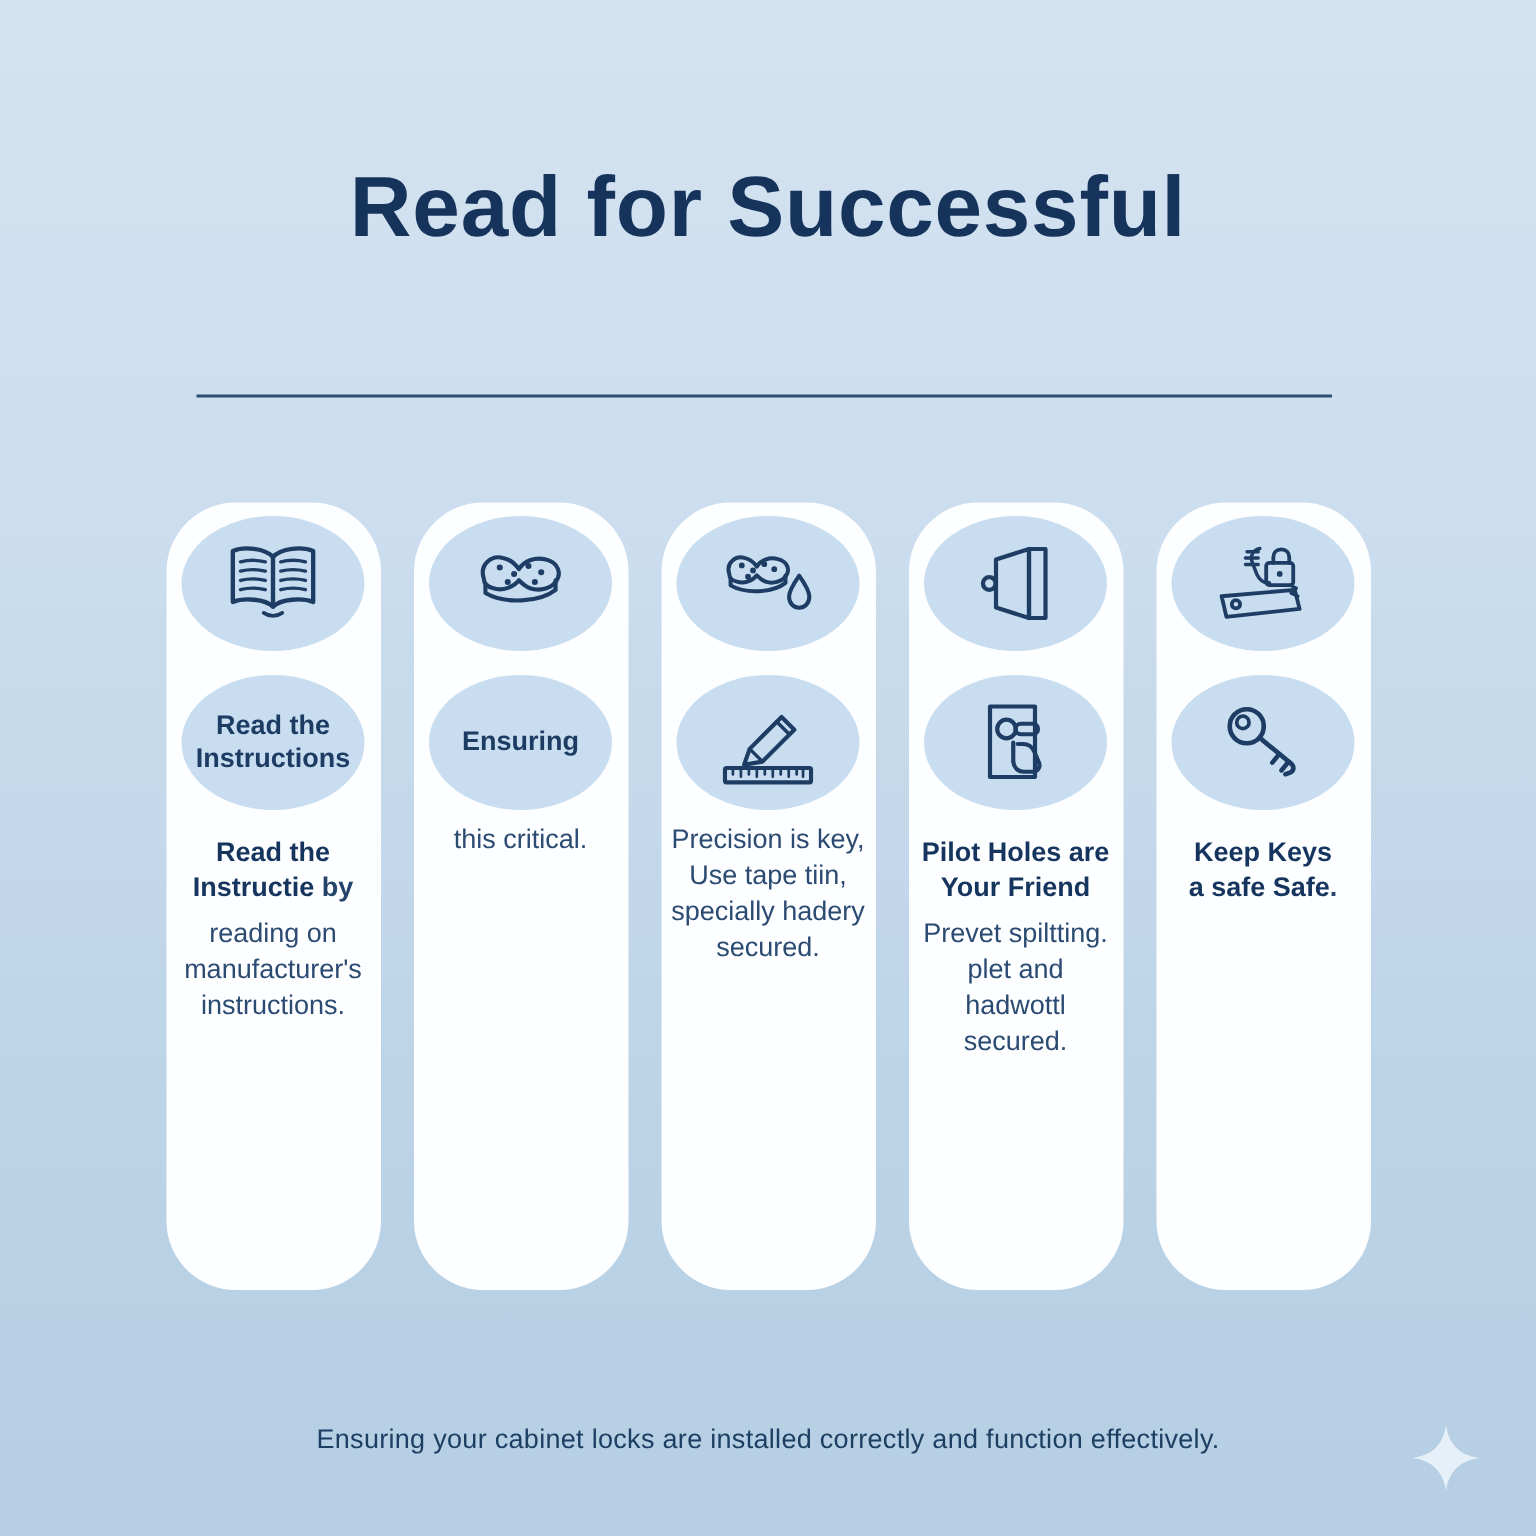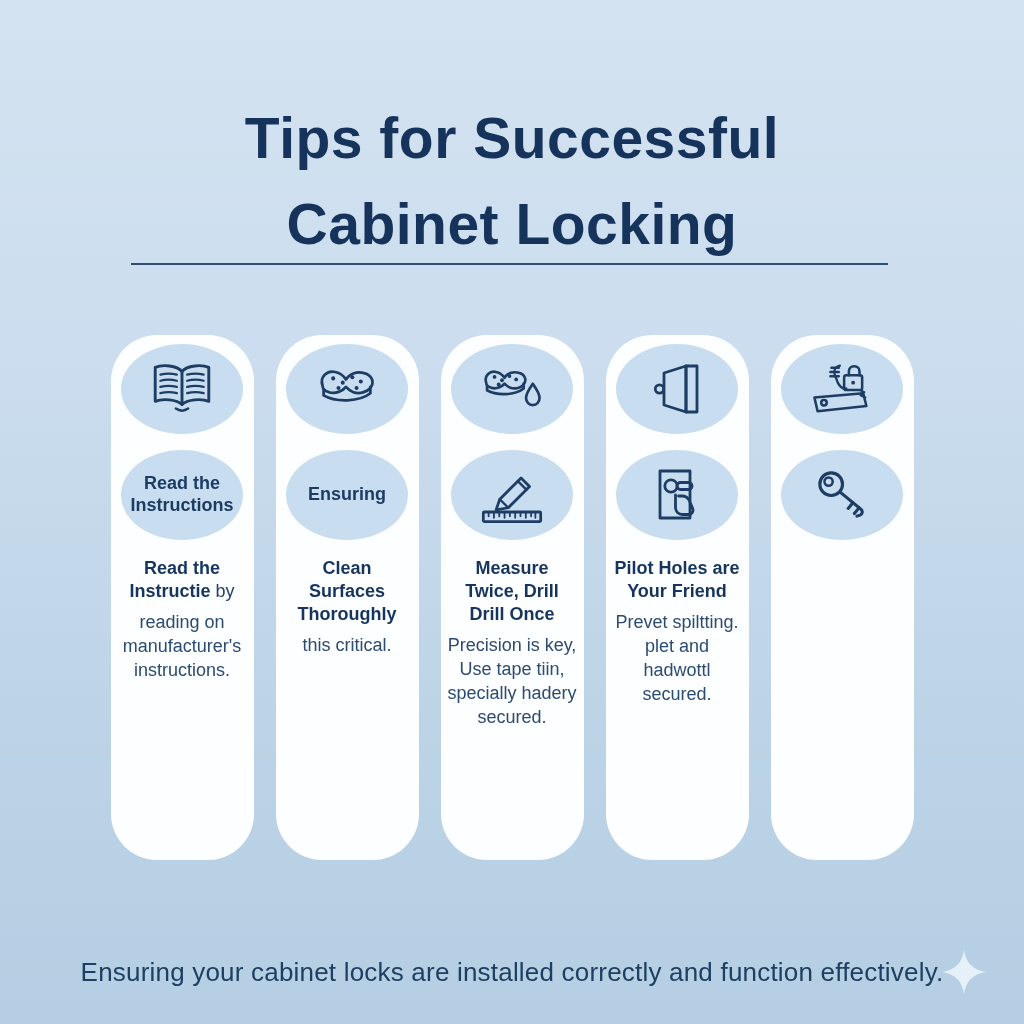--- a/index.html
+++ b/index.html
@@ -72,55 +72,54 @@
   }
   .heading {
     margin: 17px 0 0 0;
     font-size: 18px;
     font-weight: 700;
     color: #16355e;
     text-align: center;
     line-height: 1.28;
     white-space: pre-line;
   }
-  .heading .ht { font-weight: 400; color: #24436b; }
+  .heading .ht { font-weight: 700; color: #24436b; }
   .body {
     margin: 7px 0 0 0;
     font-size: 18px;
     color: #2b4b72;
     text-align: center;
     line-height: 1.34;
     white-space: pre-line;
   }
   .footer-text {
     position: absolute;
     top: 931px; left: 0; right: 0;
     text-align: center;
-    font-size: 26px;
+    font-size: 18px;
     font-weight: 500;
     color: #1d3f63;
     letter-spacing: 0.2px;
   }
   .sparkle {
     position: absolute;
     right: 36px;
     bottom: 28px;
     width: 48px;
     height: 48px;
   }
   .icon { display: block; }
 </style>
 </head>
 <body>
 
 <div class="canvas">
 
   <h1 class="title">
-    <div>Tips for Successful</div>
-    <div>Cabinet Locking</div>
+    <div>Read for Successful</div>
   </h1>
 
   <div class="divider"></div>
 
   <div class="cards">
 
     <article class="card">
       <div class="oval">
         <svg class="icon" width="68" height="56" viewBox="0 0 66 54" fill="none" stroke="#1e3d64" stroke-width="2.8" stroke-linecap="round" stroke-linejoin="round">
           <path d="M33 10 C28 4 14 3 7 6 L7 39 C14 36 28 37 33 42 C38 37 52 36 59 39 L59 6 C52 3 38 4 33 10 Z"></path>
@@ -152,23 +151,20 @@
               <circle cx="37" cy="12" r="1.9"></circle>
             <circle cx="45" cy="16" r="1.9"></circle>
               <circle cx="24" cy="22" r="1.9"></circle>
               <circle cx="41" cy="22" r="1.9"></circle>
           </g>
         </svg>
       </div>
       <div class="oval second">
         <span class="badge">Ensuring</span>
       </div>
-      <h3 class="heading"><span class="hb">Clean
-Surfaces
-Thoroughly</span><span class="ht"></span></h3>
       <p class="body">this critical.</p>
     </article>
 
     <article class="card">
       <div class="oval">
         <svg class="icon" width="70" height="52" viewBox="0 0 66 50" fill="none" stroke="#1e3d64" stroke-width="2.6" stroke-linecap="round" stroke-linejoin="round">
           <g transform="translate(1,3) scale(0.8)">
             <path d="M9 20 C6 11 14 5 21 7 C26 8 29 11 31 14 C34 9 41 6 48 8 C56 10 58 17 54 22 C51 26 44 28 38 26 C35 25 33 23 31 21 C28 25 21 28 15 26 C11 25 9 23 9 20 Z" stroke-width="3.2"></path>
             <path d="M10 24 L10 29 C22 36 44 35 54 27 L54 21" stroke-width="3.2"></path>
             <g fill="#1e3d64" stroke="none">
@@ -184,23 +180,20 @@
       </div>
       <div class="oval second">
         <svg class="icon" width="68" height="58" viewBox="0 0 64 54" fill="none" stroke="#1e3d64" stroke-width="2.6" stroke-linecap="round" stroke-linejoin="round">
           <path d="M17 41 L20.5 31 L40.5 11 L48.5 19 L28.5 39 Z"></path>
           <path d="M20.5 31 L28.5 39" stroke-width="2.2"></path>
           <path d="M37.5 14 L45.5 22" stroke-width="2.2"></path>
           <rect x="5" y="43" width="54" height="9" rx="1"></rect>
           <path d="M10 43 v4 M15 43 v5.5 M20 43 v4 M25 43 v5.5 M30 43 v4 M35 43 v5.5 M40 43 v4 M45 43 v5.5 M50 43 v4 M54 43 v5.5" stroke-width="1.7"></path>
         </svg>
       </div>
-      <h3 class="heading"><span class="hb">Measure
-Twice, Drill
-Drill Once</span><span class="ht"></span></h3>
       <p class="body">Precision is key,
 Use tape tiin,
 specially hadery
 secured.</p>
     </article>
 
     <article class="card">
       <div class="oval">
         <svg class="icon" width="64" height="58" viewBox="0 0 64 58" fill="none" stroke="#1e3d64" stroke-width="2.8" stroke-linecap="round" stroke-linejoin="round">
           <path d="M41 6 H52 V52 H41 Z"></path>
@@ -237,20 +230,22 @@
         </svg>
       </div>
       <div class="oval second">
         <svg class="icon" width="66" height="56" viewBox="0 0 64 54" fill="none" stroke="#1e3d64" stroke-width="3" stroke-linecap="round" stroke-linejoin="round">
           <circle cx="21.5" cy="16.5" r="11"></circle>
           <circle cx="19" cy="14" r="4" stroke-width="2.4"></circle>
           <path d="M30.5 24.5 L50 40.5 C52.5 42.5 52 45.5 49.5 46.5 L46.5 47.5"></path>
           <path d="M42.5 34.5 L38 40 M48.5 39.5 L44 45"></path>
         </svg>
       </div>
+      <h3 class="heading"><span class="hb">Keep Keys
+a safe Safe</span><span class="ht">.</span></h3>
     </article>
 
 
   </div>
 
   <p class="footer-text">Ensuring your cabinet locks are installed correctly and function effectively.</p>
 
   <svg class="sparkle" viewBox="0 0 48 48">
     <path d="M24 2 C26 15 33 22 46 24 C33 26 26 33 24 46 C22 33 15 26 2 24 C15 22 22 15 24 2 Z" fill="#e9f1f9" opacity="0.95"></path>
   </svg>

